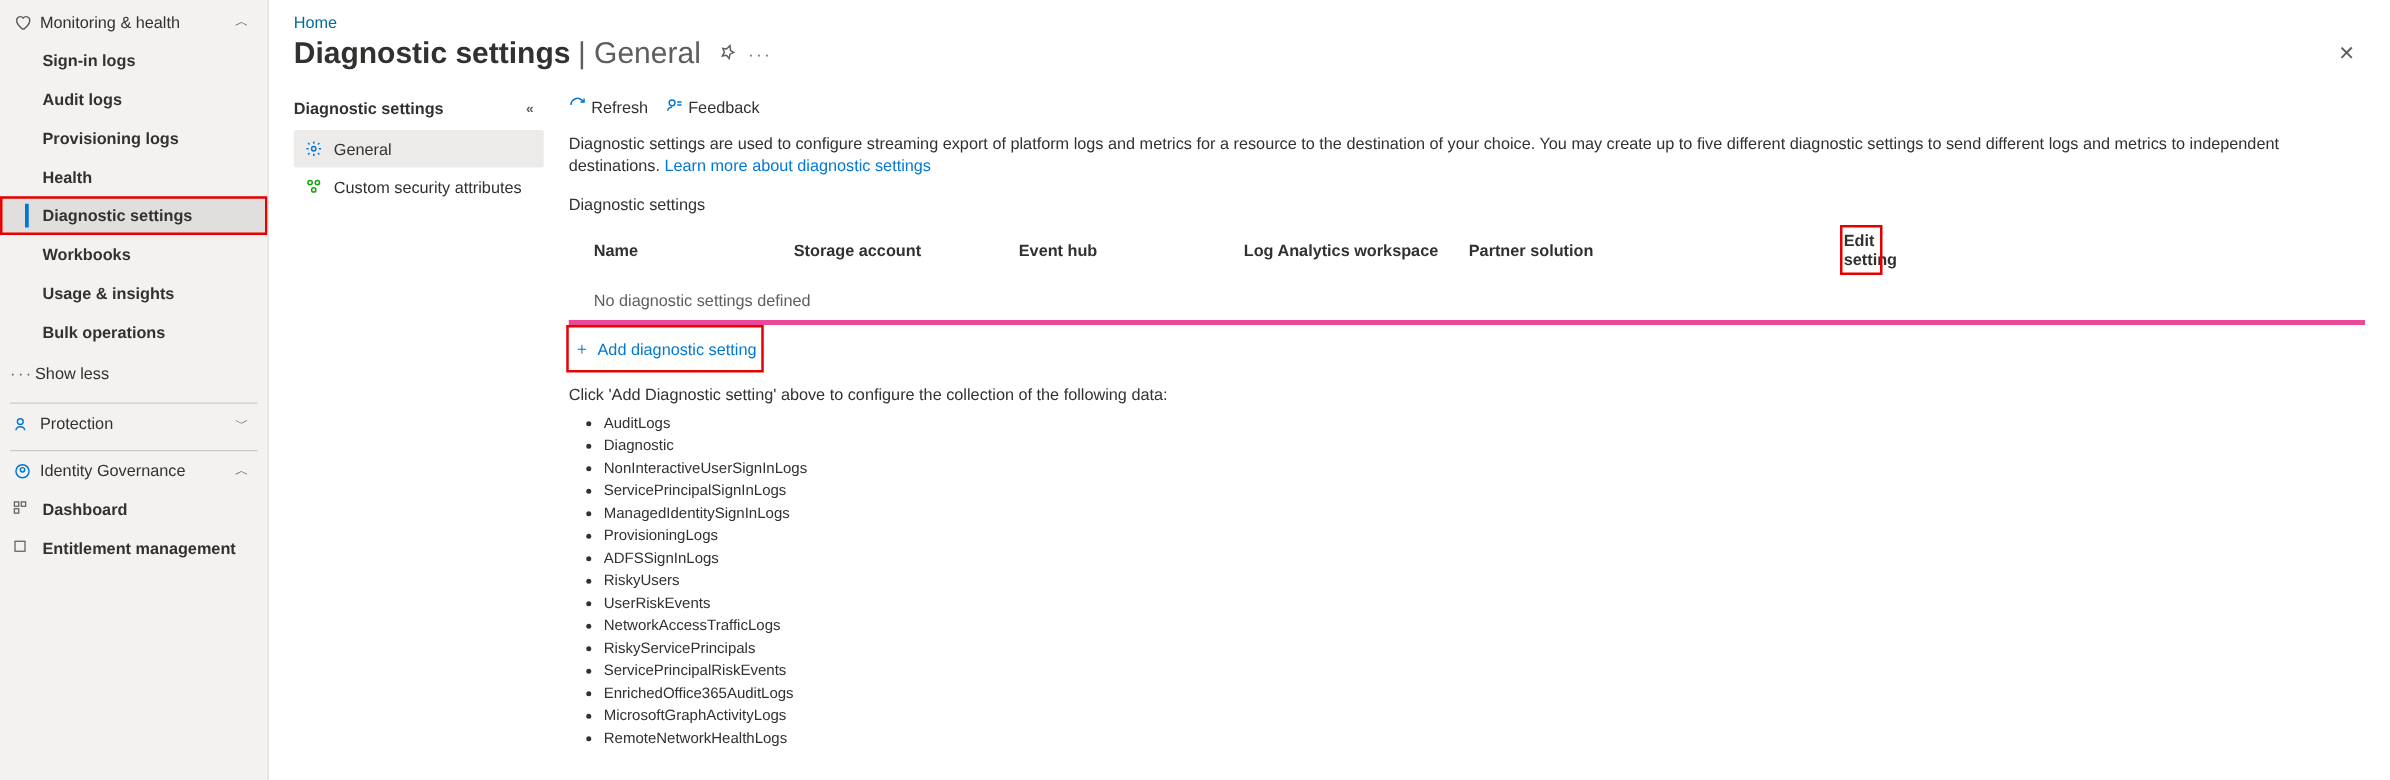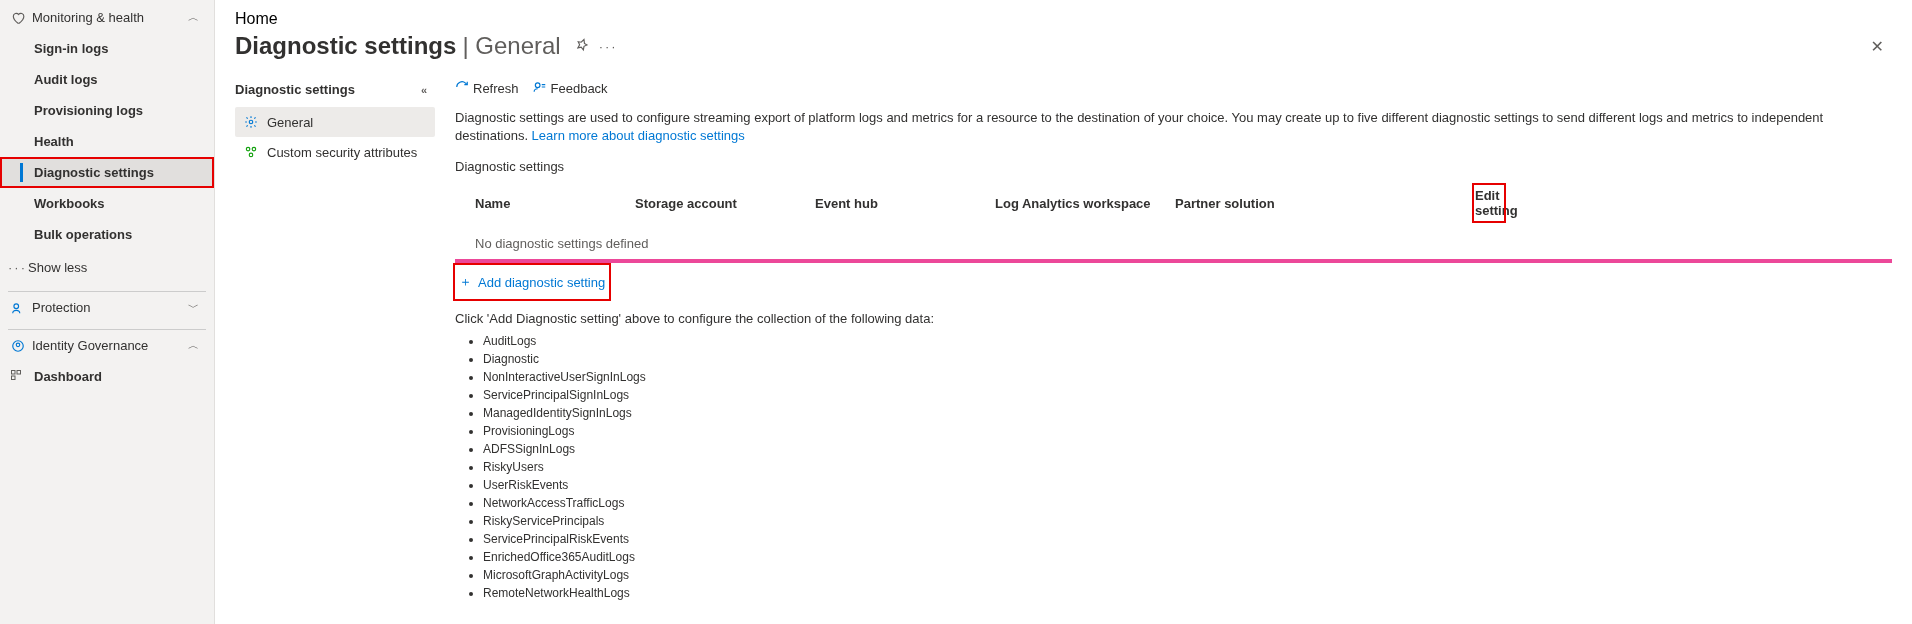--- a/index.html
+++ b/index.html
@@ -56,21 +56,21 @@
     
     .main {
       flex:1;
       display:flex;
       flex-direction: column;
       overflow:hidden;
     }
     .breadcrumb-row {
       padding: 10px 20px 0 20px;
     }
-    .breadcrumb-row a { color:#000000; text-decoration:none; font-size: 16px; cursor:pointer; }
+    .breadcrumb-row a { color:#0369a1; text-decoration:none; font-size: 13px; cursor:pointer; }
     .title-row {
       display:flex; align-items:center; padding: 4px 20px 12px 20px;
     }
     .title-row .title-main { font-size: 24px; font-weight:600; }
     .title-row .title-sub { font-size: 24px; font-weight:400; color:#605e5c; margin-left:6px; }
     .title-row .pin { margin-left:14px; cursor:pointer; color:#605e5c; }
     .title-row .more { margin-left:10px; cursor:pointer; color:#605e5c; letter-spacing:2px; }
     .title-row .close { margin-left:auto; cursor:pointer; color:#605e5c; font-size:16px; padding:4px 8px;}
     .content-row { display:flex; flex:1; overflow:hidden; }
 
@@ -156,20 +156,23 @@
   <div class="sidebar-item">
       <span>Health</span>
     </div>
   <div class="sidebar-item selected redbox">
       <span>Diagnostic settings</span>
     </div>
   <div class="sidebar-item">
       <span>Workbooks</span>
     </div>
   <div class="sidebar-item">
+      <span>Usage &amp; insights</span>
+    </div>
+  <div class="sidebar-item">
       <span>Bulk operations</span>
     </div>
 
   <div class="sidebar-showless">
     <span class="dots">···</span>
     <span>Show less</span>
   </div>
 
   <div class="sidebar-divider"></div>
 
@@ -198,20 +201,28 @@
   </div>
   <div class="sidebar-item" style="padding-left:34px;">
     <span style="position:absolute; left:10px;">
       <svg width="12" height="12" viewBox="0 0 24 24" fill="none" stroke="#605e5c" stroke-width="2">
           <rect x="3" y="3" width="7" height="7"></rect>
           <rect x="14" y="3" width="7" height="7"></rect>
           <rect x="3" y="14" width="7" height="7"></rect>
         </svg>
     </span>
     <span>Dashboard</span>
+  </div>
+  <div class="sidebar-item" style="padding-left:34px;">
+    <span style="position:absolute; left:10px;">
+      <svg width="12" height="12" viewBox="0 0 24 24" fill="none" stroke="#605e5c" stroke-width="2">
+          <rect x="4" y="4" width="16" height="16"></rect>
+        </svg>
+    </span>
+    <span>Entitlement management</span>
   </div>
 </div>
 
 <div class="main">
   <div class="breadcrumb-row">
     <a>Home</a>
   </div>
   <div class="title-row">
     <span class="title-main">Diagnostic settings</span>
     <span class="title-sub"> | <span>General</span></span>

